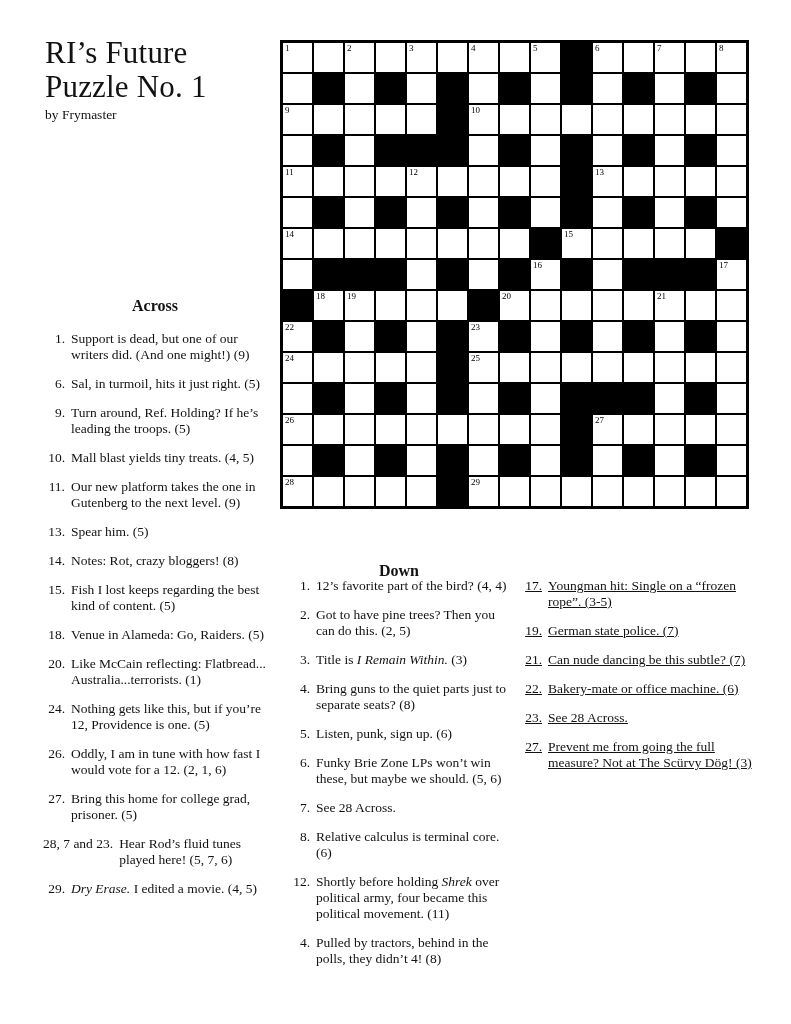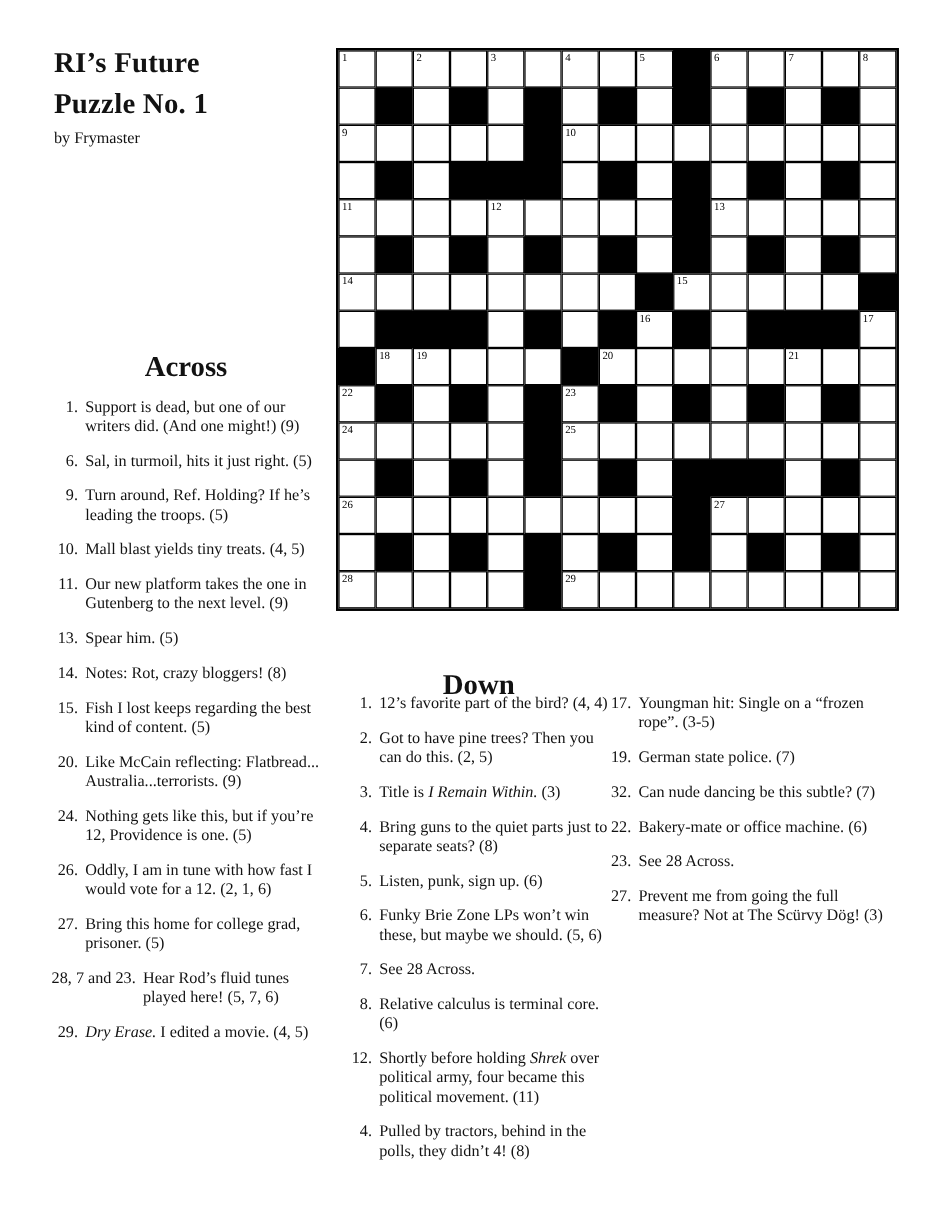--- a/index.html
+++ b/index.html
@@ -2,47 +2,47 @@
 <html><head>
 <meta charset="utf-8">
 <style>
   html,body { margin:0; padding:0; background:#ffffff; }
   .page {
     position:relative; width:791px; height:1024px; background:#ffffff;
     font-family:"Liberation Serif", serif; color:#121212; overflow:hidden;
   }
   
   .title-block { position:absolute; left:45px; top:36px; }
-  .title-line { font-size:24px; font-weight:bold; line-height:34px; letter-spacing:0.2px; }
+  .title-line { font-size:31px; font-weight:normal; line-height:34px; letter-spacing:0.2px; }
   .byline { font-size:13.5px; line-height:16px; margin-top:3px; }
 
   
   .grid {
     position:absolute; left:280px; top:40px;
     display:grid; border:2.5px solid #000; background:#000;
   }
   .cell {
     position:relative; width:31px; height:31px; box-sizing:border-box;
     background:#ffffff; border:1px solid #000;
   }
   .cell.black { background:#000000; }
   .cellnum {
     position:absolute; top:0px; left:2px; font-size:9px; line-height:10px;
     font-family:"Liberation Serif", serif; color:#000;
   }
 
   
-  .section-heading { margin:0; font-size:24px; font-weight:bold; text-align:center; line-height:26px; }
+  .section-heading { margin:0; font-size:16px; font-weight:bold; text-align:center; line-height:26px; }
   .across-heading { position:absolute; left:43px; top:293px; width:224px; }
   .down-heading   { position:absolute; left:288px; top:540px; width:222px;margin-top:18px; }
 
   ol.clues { list-style:none; margin:0; padding:0; position:absolute; }
   .across-list { left:43px;  top:331px; width:226px; }
   .down-col1   { left:288px; top:578px; width:226px; }
-  .down-col2   { left:504px; top:578px; width:238px; }
+  .down-col2   { left:520px; top:578px; width:238px;text-decoration:underline; }
 
   .clue { display:flex; align-items:flex-start; margin-bottom:13px; font-size:13.5px; line-height:16px; }
   .cnum { min-width:22px; text-align:right; margin-right:6px; flex:0 0 auto; white-space:nowrap; }
   .cnum.wide { min-width:0; text-align:left; }
   .ctext { flex:1 1 auto; }
   .ctext i { font-style:italic; }
 </style>
 </head>
 <body>
 
@@ -368,22 +368,26 @@
       </li>
       <li class="clue">
         <span class="cnum">14.</span>
         <span class="ctext"><span>Notes: Rot, crazy bloggers! (8)</span></span>
       </li>
       <li class="clue">
         <span class="cnum">15.</span>
         <span class="ctext"><span>Fish I lost keeps regarding the best kind of content. (5)</span></span>
       </li>
       <li class="clue">
+        <span class="cnum">18.</span>
+        <span class="ctext"><span>Venue in Alameda: Go, Raiders. (5)</span></span>
+      </li>
+      <li class="clue">
         <span class="cnum">20.</span>
-        <span class="ctext"><span>Like McCain reflecting: Flatbread... Australia...terrorists. (9)</span></span>
+        <span class="ctext"><span>Like McCain reflecting: Flatbread... Australia...terrorists. (1)</span></span>
       </li>
       <li class="clue">
         <span class="cnum">24.</span>
         <span class="ctext"><span>Nothing gets like this, but if you’re 12, Providence is one. (5)</span></span>
       </li>
       <li class="clue">
         <span class="cnum">26.</span>
         <span class="ctext"><span>Oddly, I am in tune with how fast I would vote for a 12. (2, 1, 6)</span></span>
       </li>
       <li class="clue">
@@ -446,21 +450,21 @@
   <ol class="clues down-col2" id="down-col2">
       <li class="clue">
         <span class="cnum">17.</span>
         <span class="ctext"><span>Youngman hit: Single on a “frozen rope”. (3-5)</span></span>
       </li>
       <li class="clue">
         <span class="cnum">19.</span>
         <span class="ctext"><span>German state police. (7)</span></span>
       </li>
       <li class="clue">
-        <span class="cnum">32.</span>
+        <span class="cnum">21.</span>
         <span class="ctext"><span>Can nude dancing be this subtle? (7)</span></span>
       </li>
       <li class="clue">
         <span class="cnum">22.</span>
         <span class="ctext"><span>Bakery-mate or office machine. (6)</span></span>
       </li>
       <li class="clue">
         <span class="cnum">23.</span>
         <span class="ctext"><span>See 28 Across.</span></span>
       </li>

